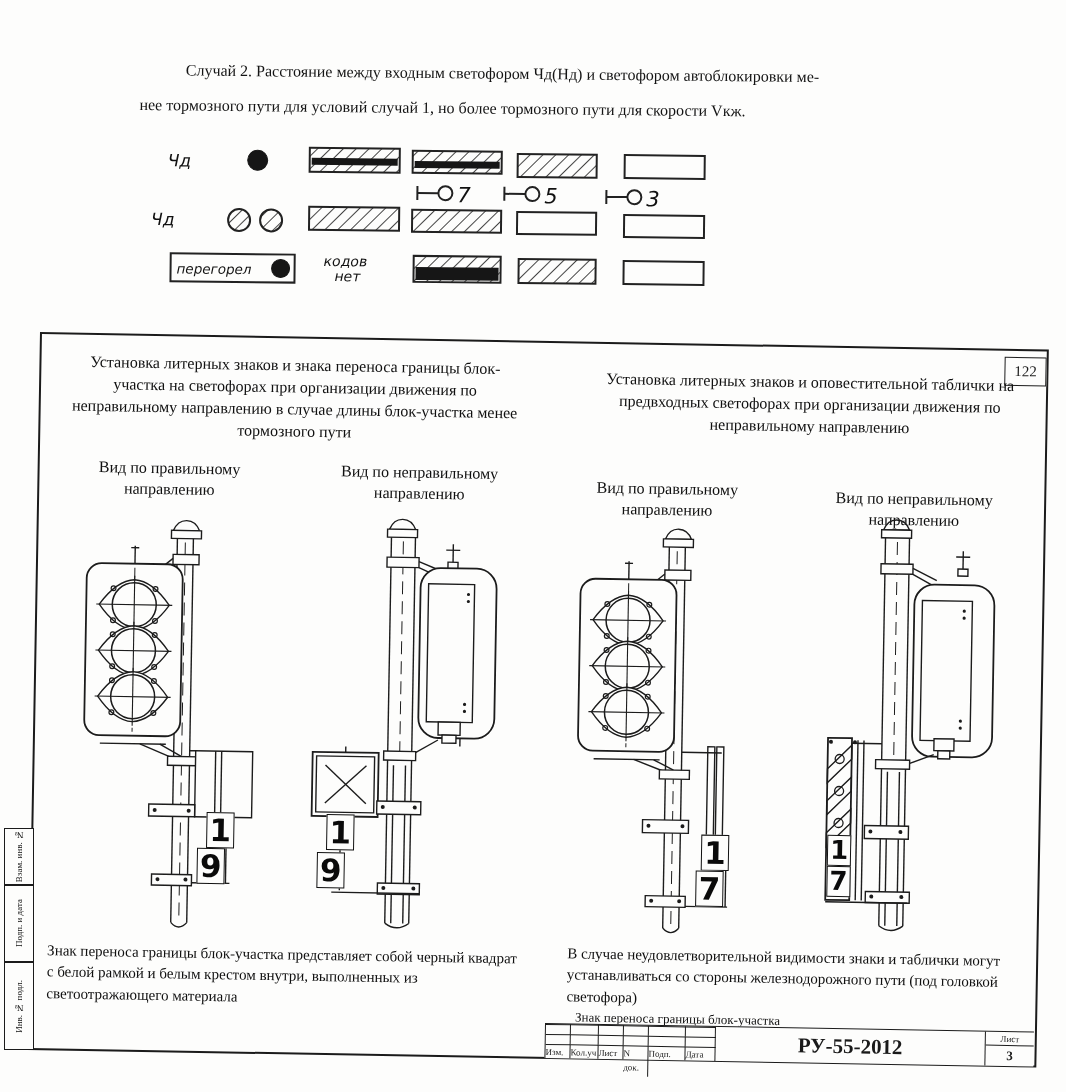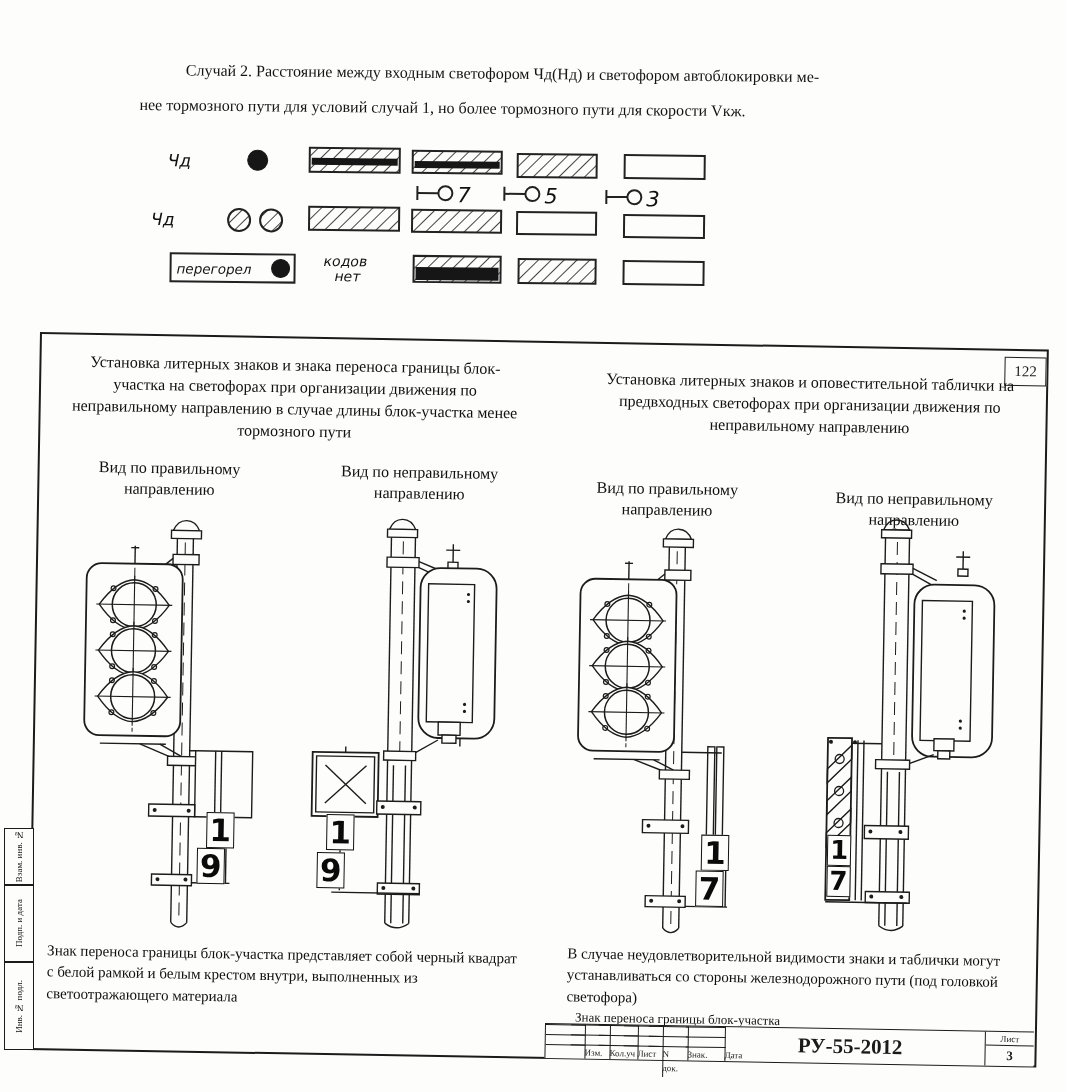--- a/index.html
+++ b/index.html
@@ -41,21 +41,21 @@
   .ln circle.dot{fill:#1c1c1c;stroke:none;}
   .plate{position:absolute;border:1.6px solid #111;background:#fdfdfc;
          font-family:"DejaVu Sans",sans-serif;font-weight:bold;color:#0a0a0a;
          text-align:center;}
   .plate.big{width:26px;height:34px;font-size:31px;line-height:34px;}
   .plate.sm{width:22px;height:29px;font-size:26px;line-height:29px;}
   
   .tblock{left:515px;top:680px;width:488px;height:34px;border:1.8px solid #1b1b1b;
           border-right:none;border-bottom:none;background:#fdfdfc;}
   .tblock .cell{position:absolute;border-right:1.2px solid #1b1b1b;border-top:1.2px solid #1b1b1b;
-                box-sizing:border-box;font-size:9px;text-align:left;padding-left:39px;}
+                box-sizing:border-box;font-size:9px;text-align:left;}
   .tblock .lbl{line-height:14px;}
   .docnum{position:absolute;left:170px;top:0;width:270px;height:34px;
           border-right:1.2px solid #1b1b1b;box-sizing:border-box;
           font-size:21px;font-weight:bold;text-align:center;line-height:34px;}
   .sheetbox{position:absolute;left:440px;top:0;width:48px;height:34px;box-sizing:border-box;}
   .sheetbox .t{position:absolute;left:0;top:0;width:100%;height:14px;border-bottom:1.2px solid #1b1b1b;
                font-size:9px;text-align:center;line-height:14px;box-sizing:border-box;}
   .sheetbox .b{position:absolute;left:0;top:14px;width:100%;height:20px;
                font-size:13px;font-weight:bold;text-align:center;line-height:20px;}
   
@@ -362,21 +362,21 @@
     <div class="cell" style="left:0;top:10px;width:25px;height:10px;"></div>
     <div class="cell" style="left:25px;top:10px;width:28px;height:10px;"></div>
     <div class="cell" style="left:53px;top:10px;width:25px;height:10px;"></div>
     <div class="cell" style="left:78px;top:10px;width:25px;height:10px;"></div>
     <div class="cell" style="left:103px;top:10px;width:37px;height:10px;"></div>
     <div class="cell" style="left:140px;top:10px;width:30px;height:10px;"></div>
     <div class="cell lbl" style="left:0;top:20px;width:25px;height:14px;">Изм.</div>
     <div class="cell lbl" style="left:25px;top:20px;width:28px;height:14px;">Кол.уч</div>
     <div class="cell lbl" style="left:53px;top:20px;width:25px;height:14px;">Лист</div>
     <div class="cell lbl" style="left:78px;top:20px;width:25px;height:31px;">N док.</div>
-    <div class="cell lbl" style="left:103px;top:20px;width:37px;height:14px;">Знак.</div>
+    <div class="cell lbl" style="left:103px;top:20px;width:37px;height:14px;">Подп.</div>
     <div class="cell lbl" style="left:140px;top:20px;width:30px;height:14px;">Дата</div>
     <div class="docnum">РУ-55-2012</div>
     <div class="sheetbox">
       <div class="t">Лист</div>
       <div class="b">3</div>
     </div>
   </div>
 </div>
 
 <div class="abs stripe">

